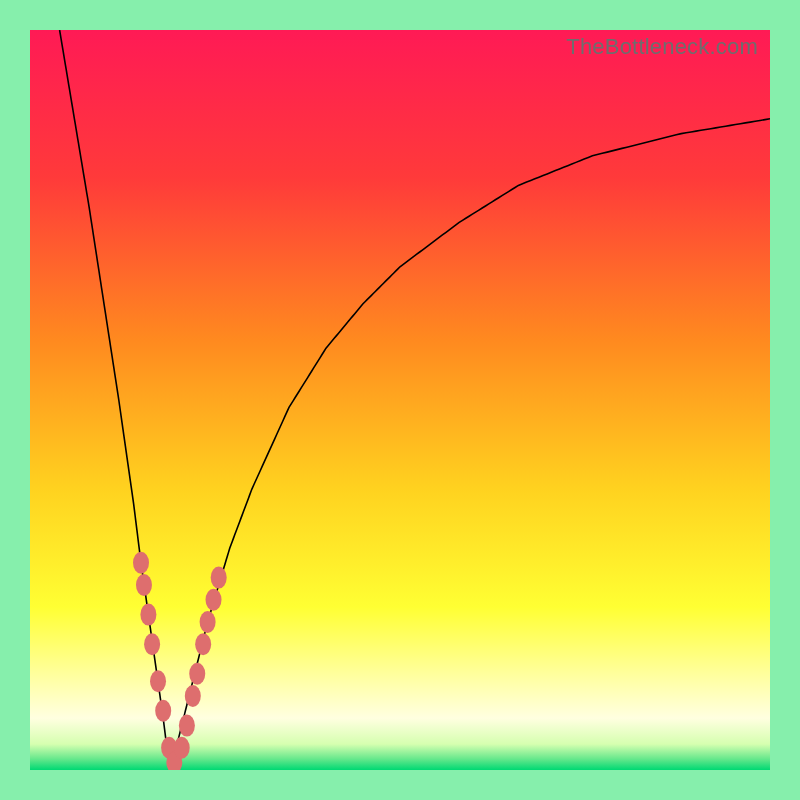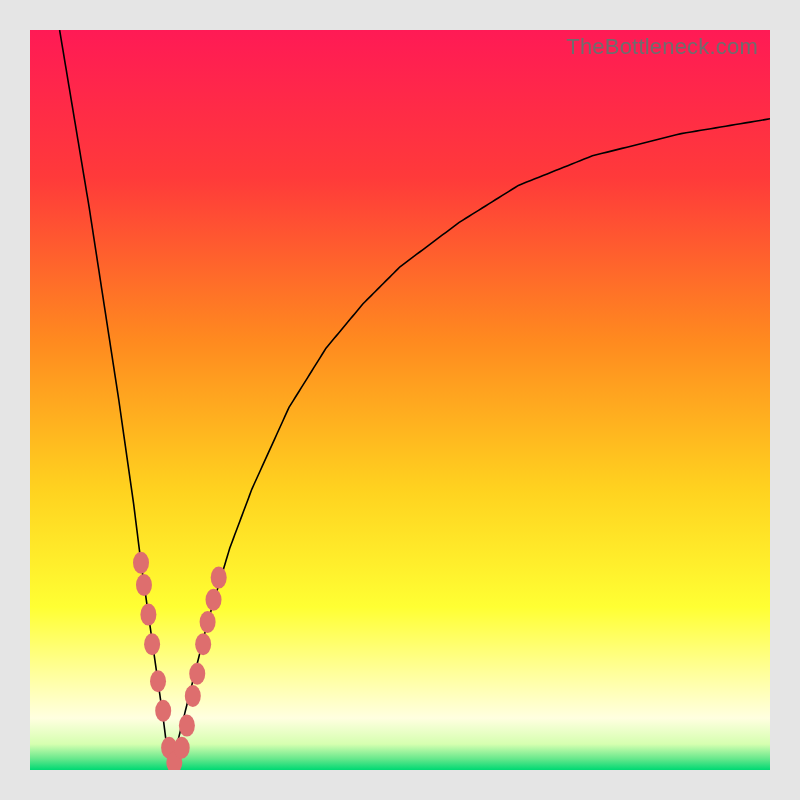--- a/index.html
+++ b/index.html
@@ -8,21 +8,21 @@
     width: 800px;
     height: 800px;
     overflow: hidden;
     background: #000;
     font-family: Arial, Helvetica, sans-serif;
   }
   .outer {
     position: relative;
     width: 800px;
     height: 800px;
-    background: #e5e5e5;
+    background: #86efac;
   }
   .plot-area {
     position: absolute;
     left: 30px;
     top: 30px;
     width: 740px;
     height: 740px;
     overflow: hidden;
   }
   .gradient-bg {

